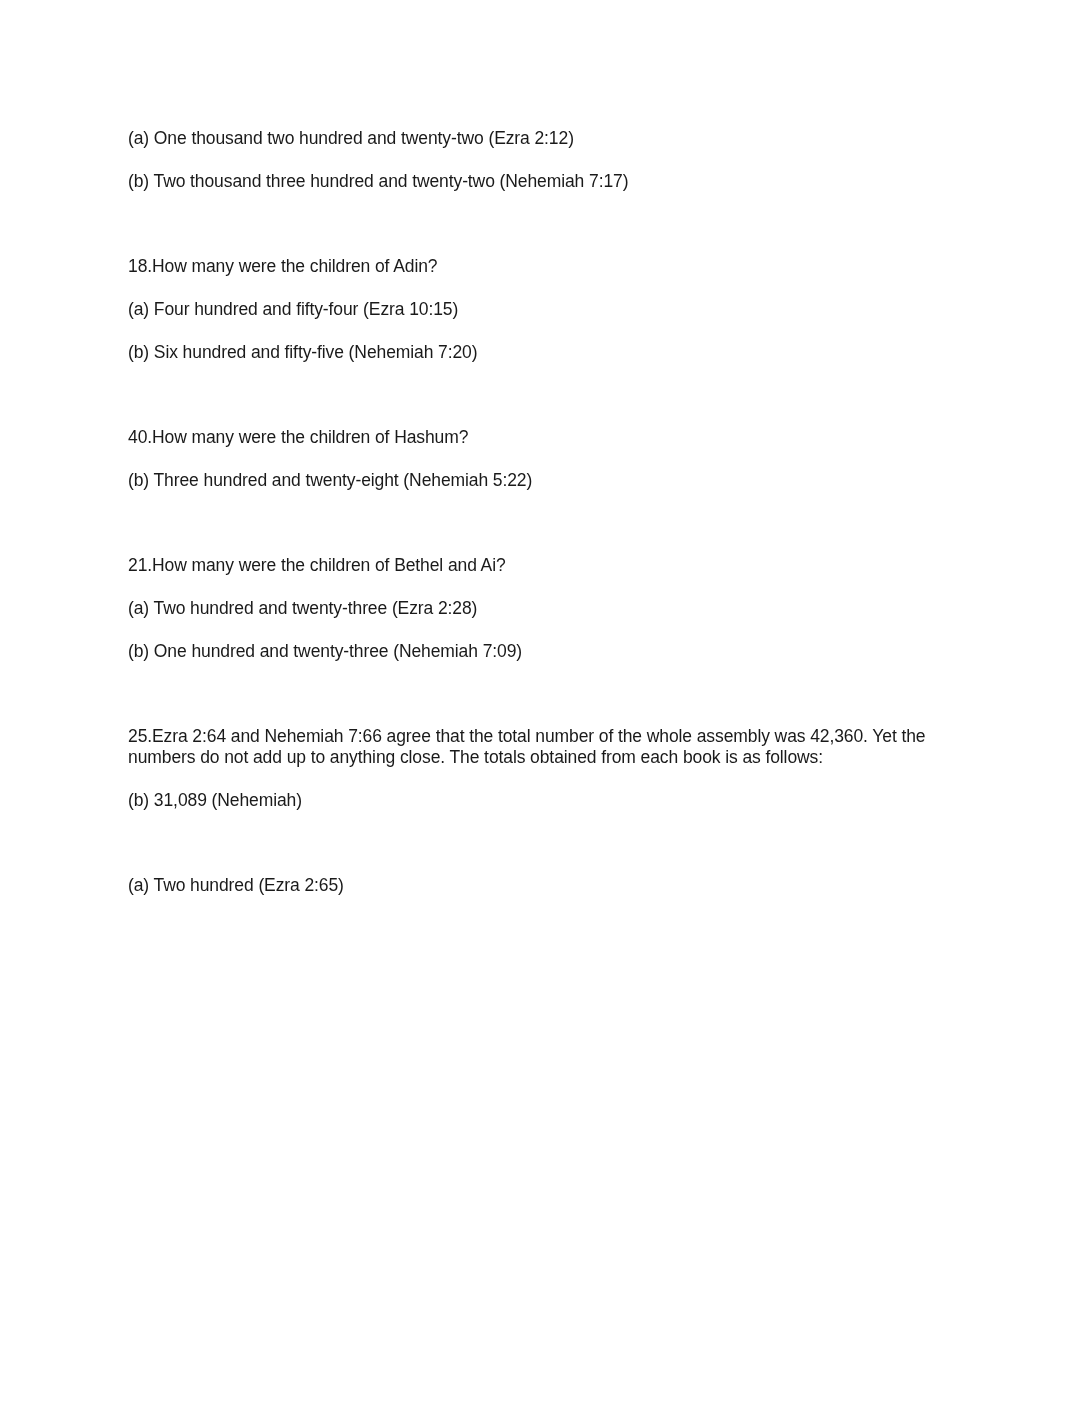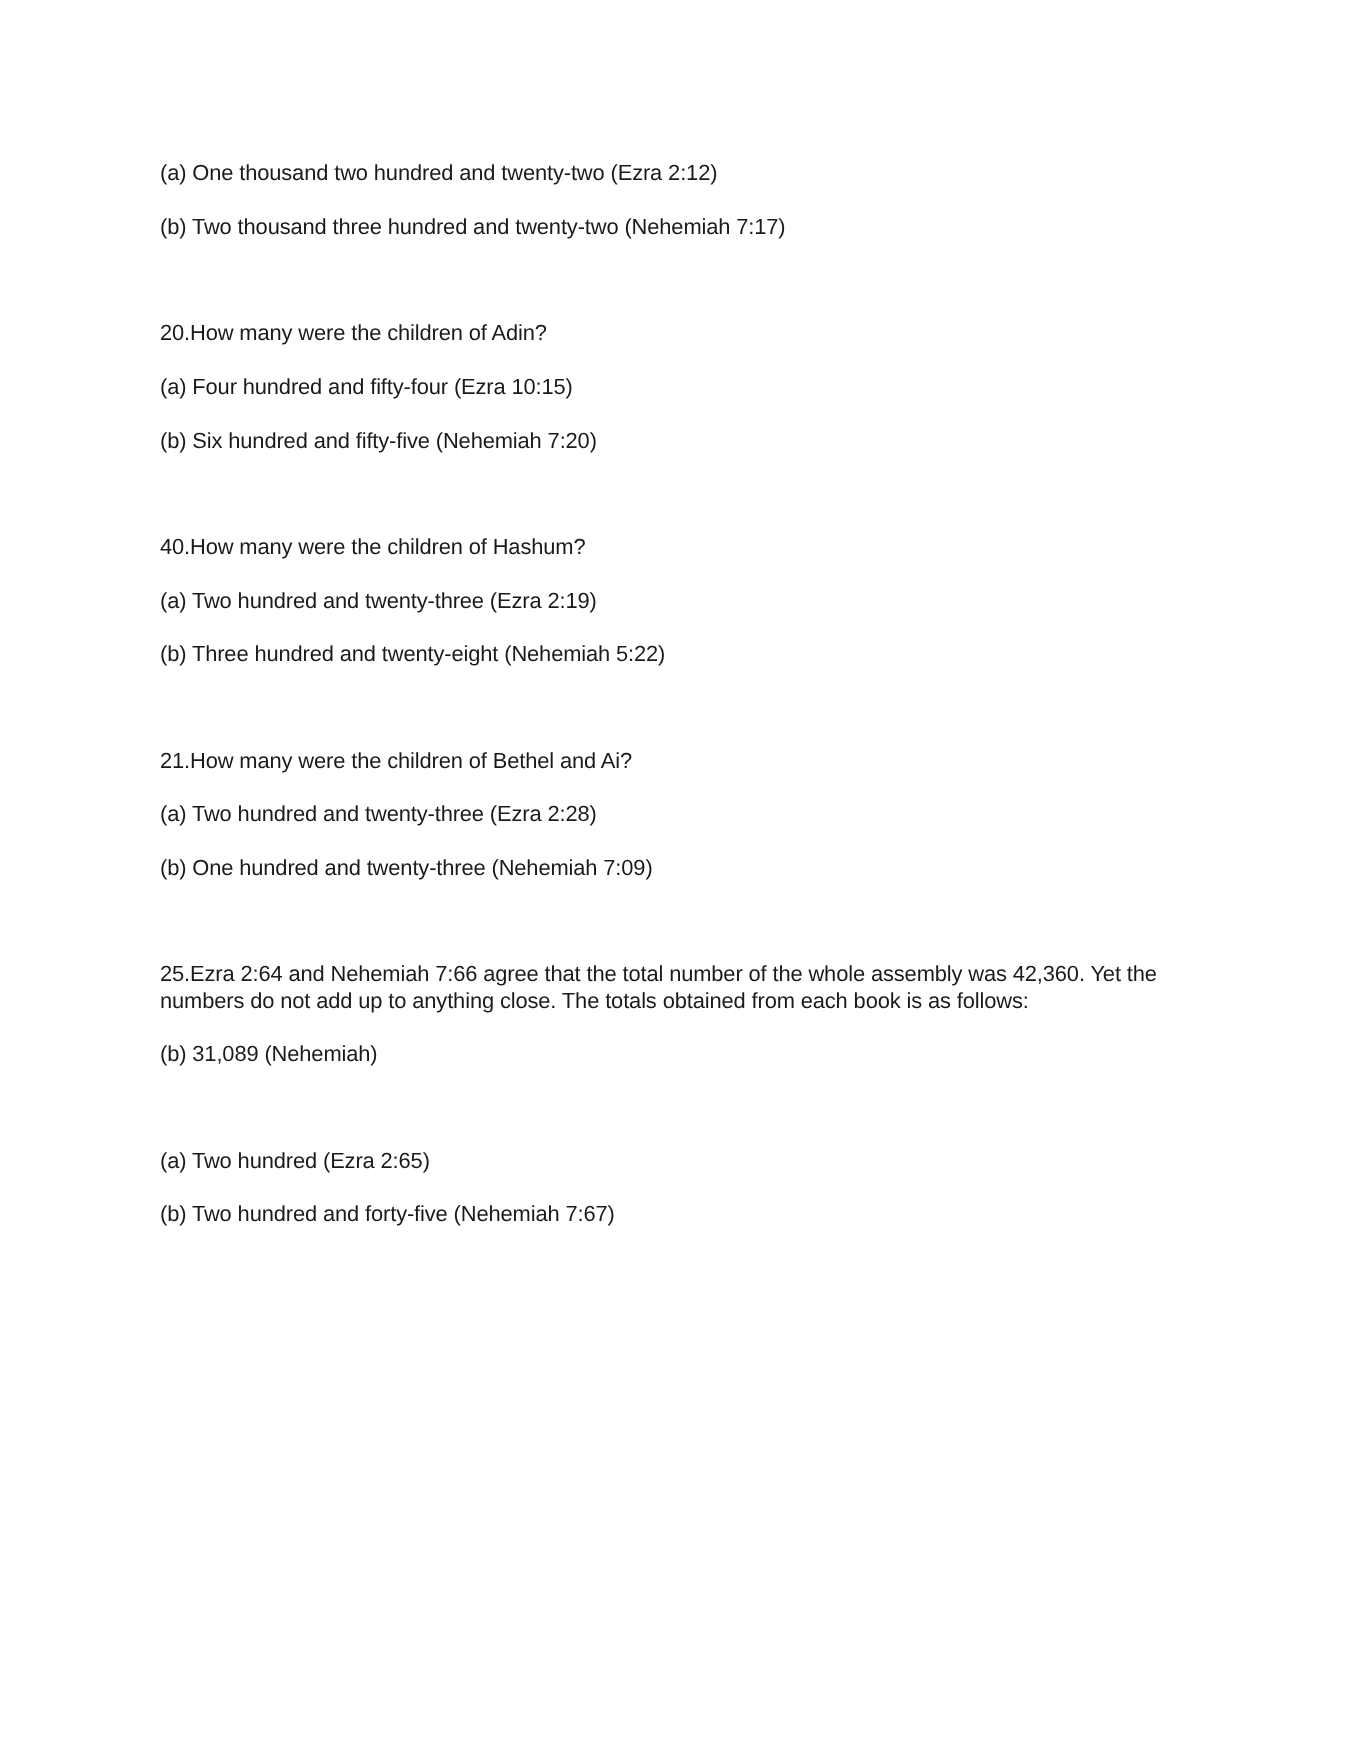--- a/index.html
+++ b/index.html
@@ -36,41 +36,39 @@
 
 <div class="page">
   <div class="doc">
 
     <div class="qblock">
       <p>(a) One thousand two hundred and twenty-two (Ezra 2:12)</p>
       <p>(b) Two thousand three hundred and twenty-two (Nehemiah 7:17)</p>
     </div>
 
     <div class="qblock">
-      <p>20.How many were the children of Adin?</p>
+      <p>18.How many were the children of Adin?</p>
       <p>(a) Four hundred and fifty-four (Ezra 10:15)</p>
       <p>(b) Six hundred and fifty-five (Nehemiah 7:20)</p>
     </div>
 
     <div class="qblock">
       <p>40.How many were the children of Hashum?</p>
-      <p>(a) Two hundred and twenty-three (Ezra 2:19)</p>
       <p>(b) Three hundred and twenty-eight (Nehemiah 5:22)</p>
     </div>
 
     <div class="qblock">
       <p>21.How many were the children of Bethel and Ai?</p>
       <p>(a) Two hundred and twenty-three (Ezra 2:28)</p>
       <p>(b) One hundred and twenty-three (Nehemiah 7:09)</p>
     </div>
 
     <div class="qblock">
       <p>25.Ezra 2:64 and Nehemiah 7:66 agree that the total number of the whole assembly was 42,360. Yet the numbers do not add up to anything close. The totals obtained from each book is as follows:</p>
       <p>(b) 31,089 (Nehemiah)</p>
     </div>
 
     <div class="qblock">
       <p>(a) Two hundred (Ezra 2:65)</p>
-      <p>(b) Two hundred and forty-five (Nehemiah 7:67)</p>
     </div>
 
   </div>
 </div>
 
 </body></html>

